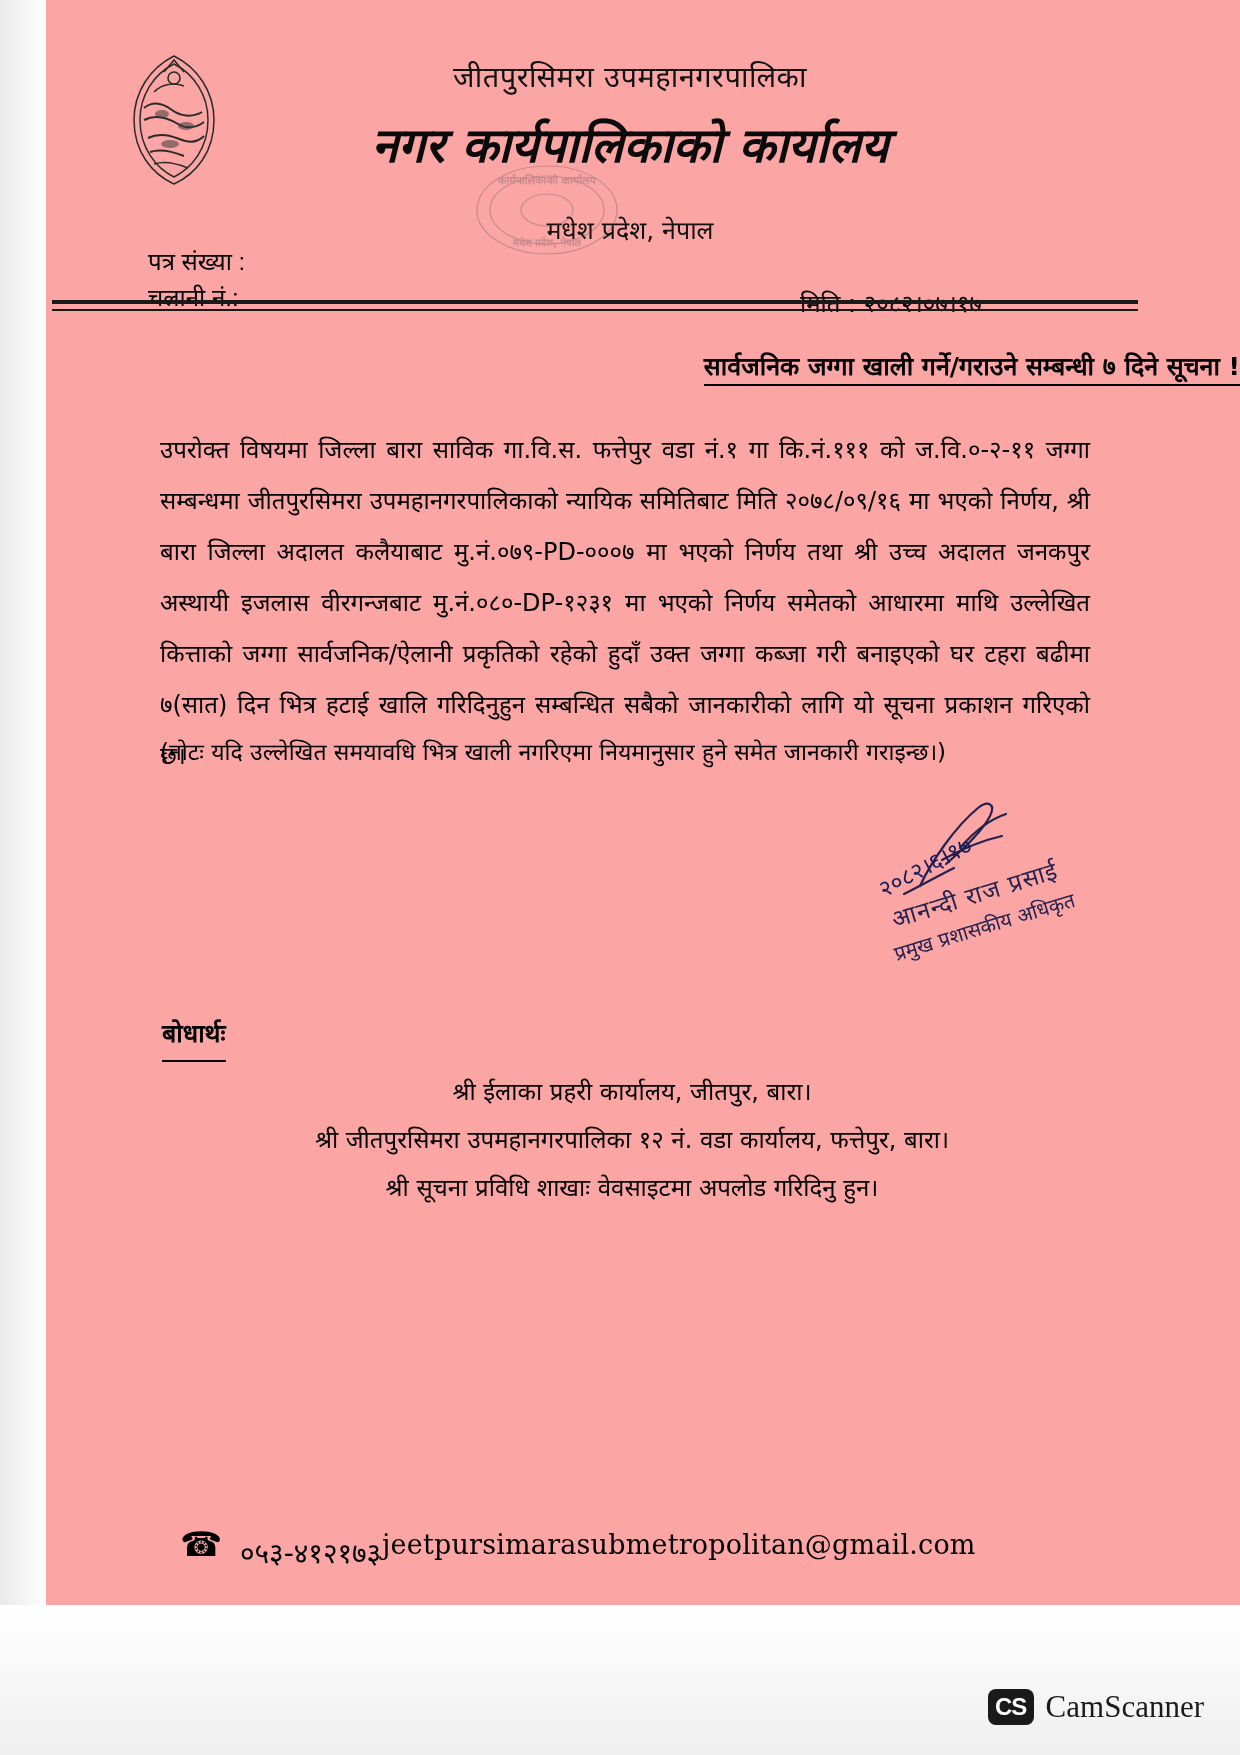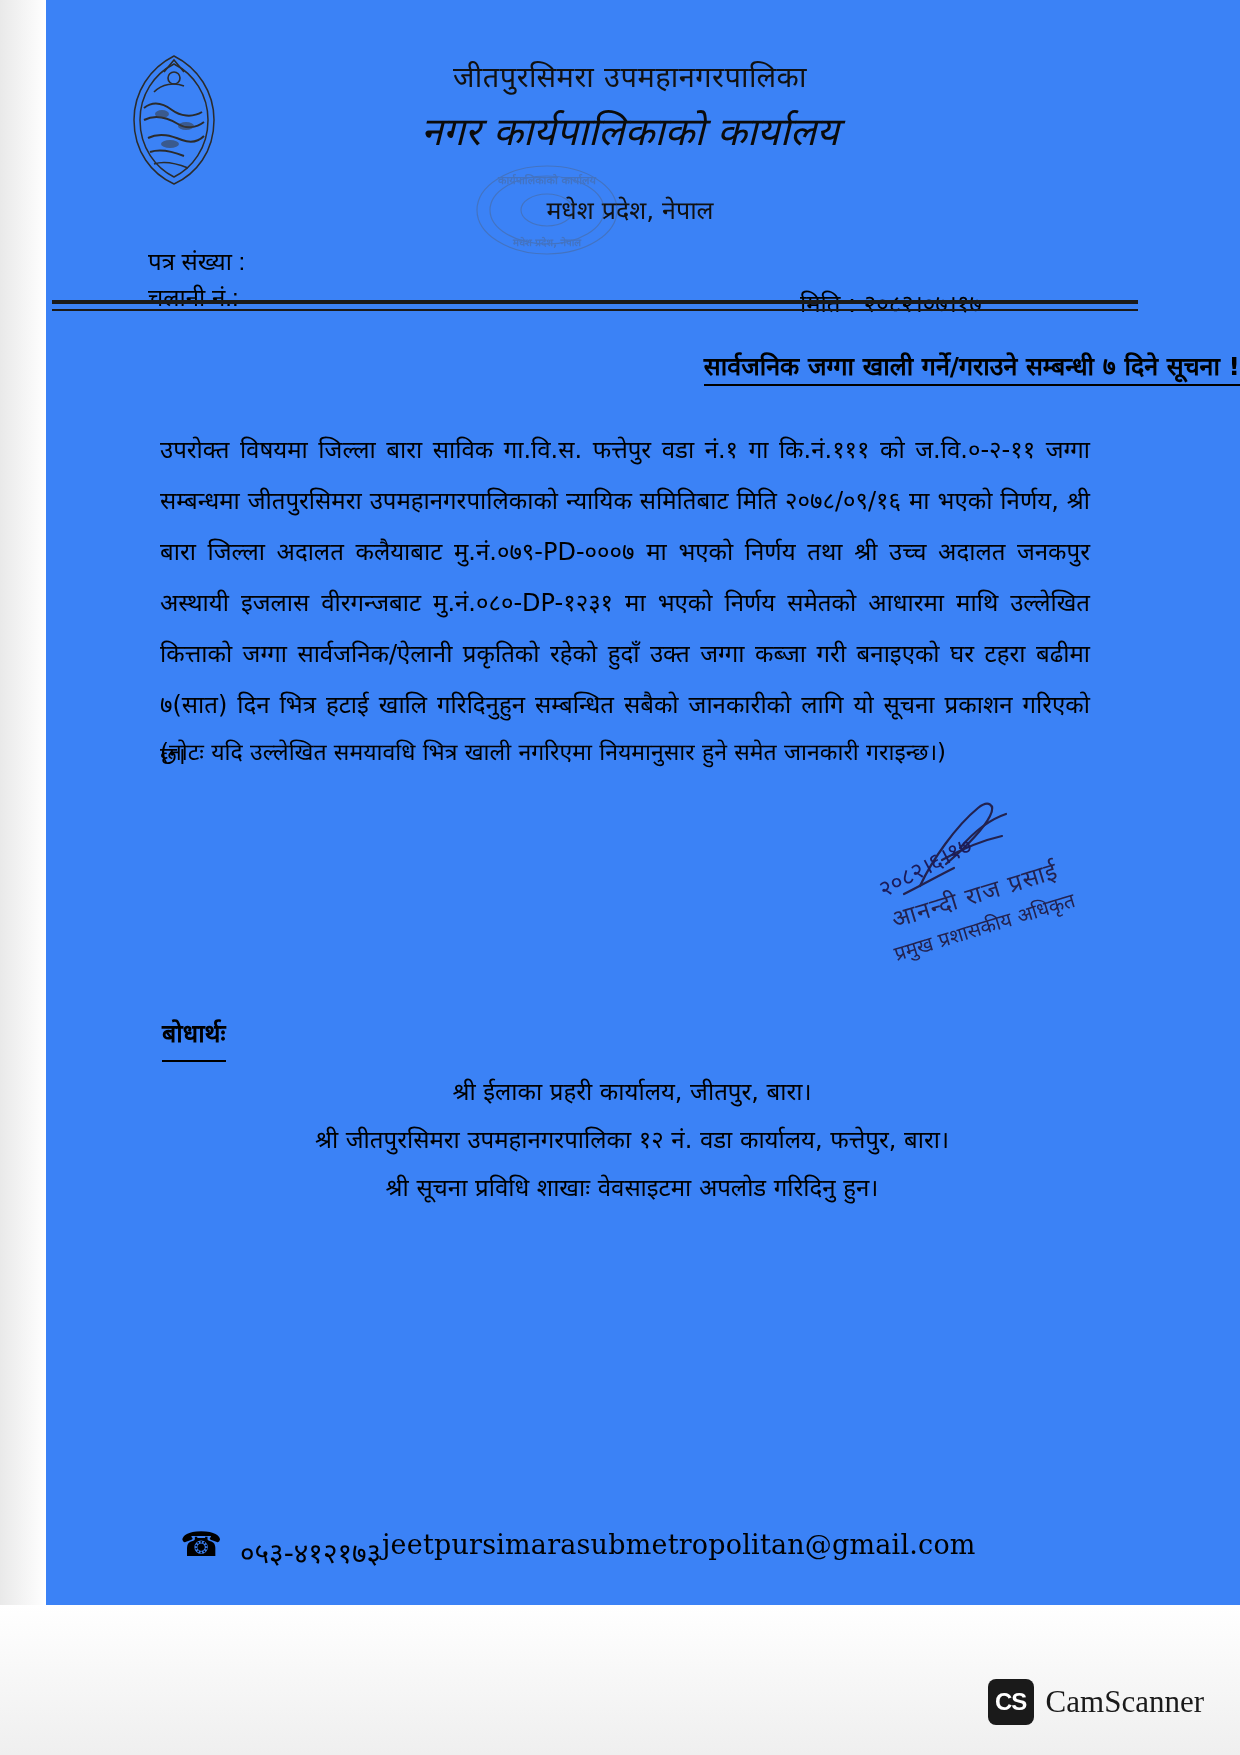--- a/index.html
+++ b/index.html
@@ -14,21 +14,21 @@
     font-family: "Liberation Sans", sans-serif;
     color: #000;
     overflow: hidden;
   }
 
   .page {
     position: absolute;
     left: 0; top: 0;
     width: 1240px;
     height: 1755px;
-    background: #3b82f6;
+    background: #fca5a5;
   }
 
   
   .scan-edge-left {
     position: absolute;
     left: 0; top: 0;
     width: 46px; height: 1755px;
     background: linear-gradient(to right, #e9e9e9, #ffffff);
   }
   .scan-edge-bottom {
@@ -64,25 +64,25 @@
   .muni-name {
     font-family: "DejaVu Sans", sans-serif;
     font-size: 29px;
     letter-spacing: 0.5px;
     color: #111;
     margin: 0 0 4px 0;
     white-space: nowrap;
   }
   .office-name {
     font-family: "DejaVu Sans", sans-serif;
-    font-size: 39px;
-    font-weight: normal;
+    font-size: 48px;
+    font-weight: bold;
     font-style: italic;
     color: #0b0b0b;
-    margin: 8px;
+    margin: 16px;
     white-space: nowrap;
   }
   .province {
     font-family: "DejaVu Sans", sans-serif;
     font-size: 25px;
     color: #111;
     margin-top: 36px;
   }
 
   
@@ -267,21 +267,21 @@
   
   .camscanner {
     position: absolute;
     right: 36px;
     bottom: 30px;
     display: flex;
     align-items: center;
     gap: 12px;
   }
   .cs-badge {
-    width: 46px; height: 46px;
+    width: 46px; height: 36px;
     background: #1a1a1a;
     color: #fff;
     border-radius: 8px;
     font-family: "Liberation Sans", sans-serif;
     font-weight: bold;
     font-size: 24px;
     display: flex;
     align-items: center;
     justify-content: center;
     letter-spacing: -1px;

